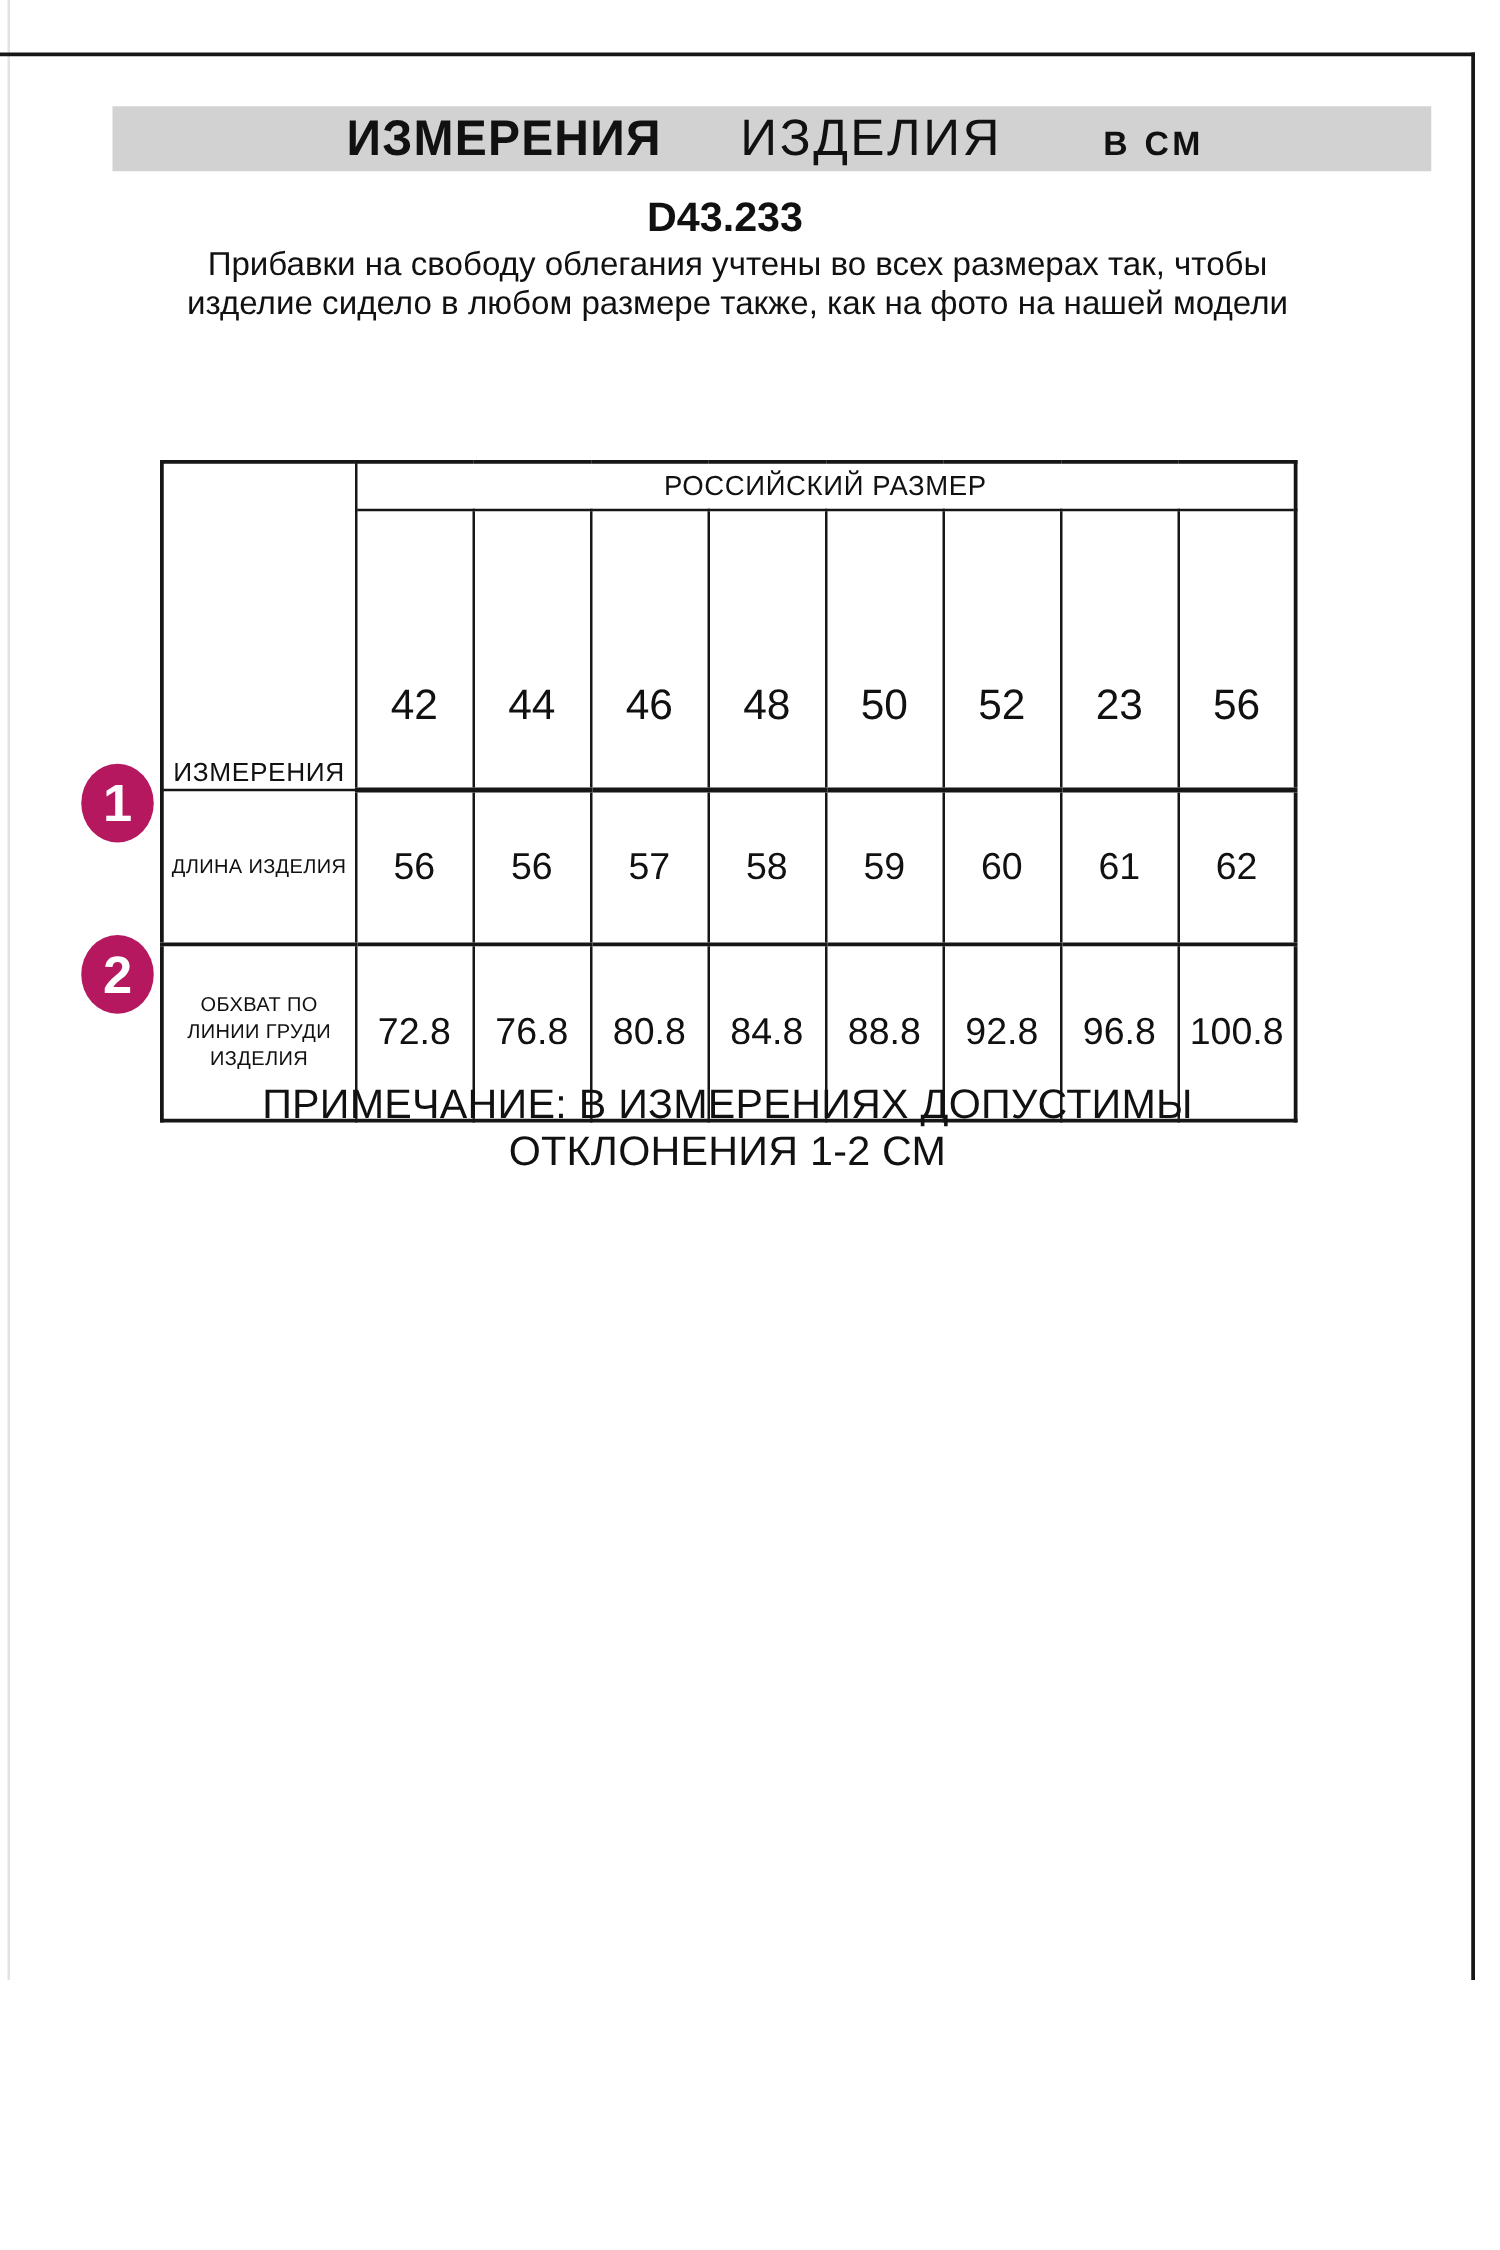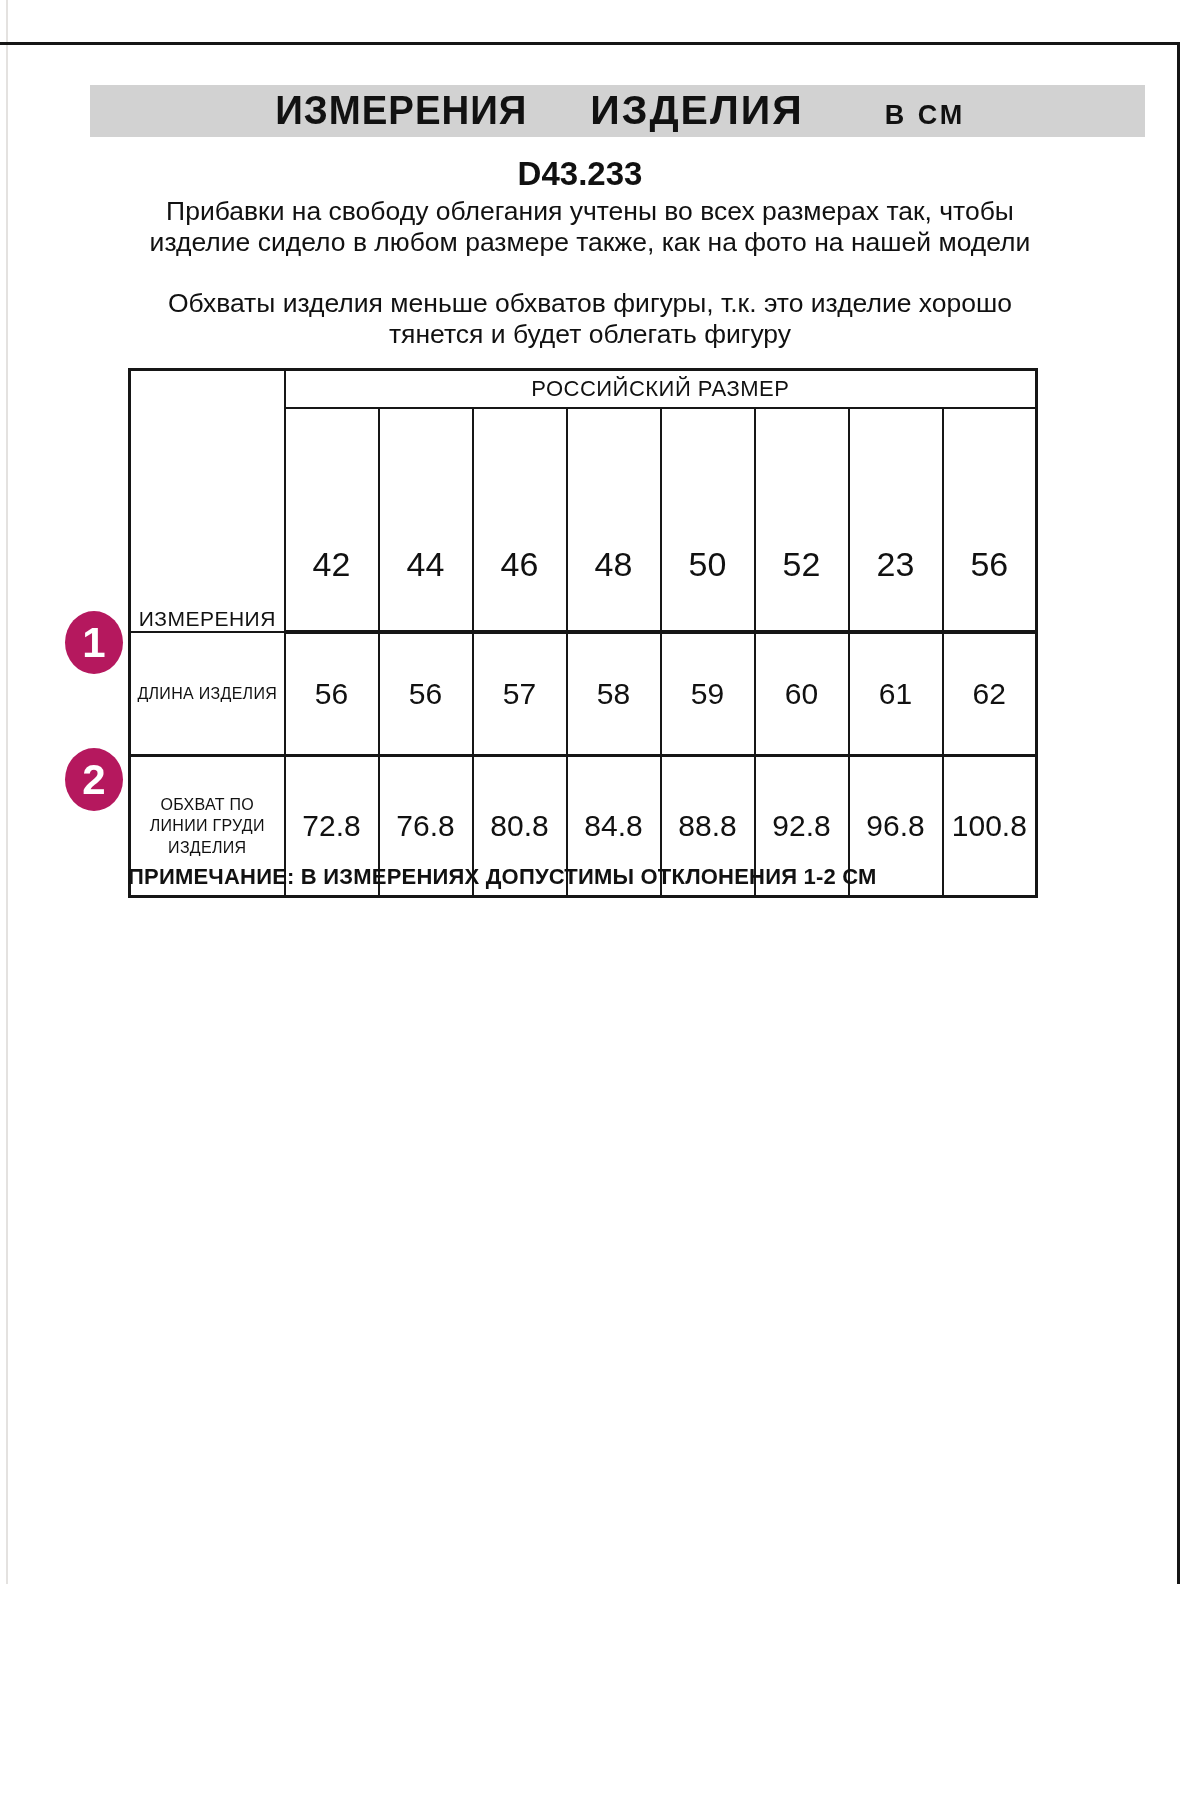--- a/index.html
+++ b/index.html
@@ -23,21 +23,21 @@
     position:absolute;left:6px;top:0;width:2px;height:1800px;background:#e4e2e0;
   }
   .title-bar{
     position:absolute;
     left:90px;top:85px;width:1055px;height:52px;
     background:#d2d2d2;
     display:flex;align-items:baseline;justify-content:center;
     padding-top:2px;box-sizing:border-box;
   }
   .title-word1{font-size:40px;font-weight:700;letter-spacing:1px;transform:scaleX(.96);}
-  .title-word2{font-size:41px;font-weight:700;letter-spacing:2px;margin-left:58px;}
+  .title-word2{font-size:41px;font-weight:400;letter-spacing:2px;margin-left:58px;}
   .title-unit{font-size:27px;font-weight:700;letter-spacing:3px;margin-left:81px;}
   .product-code{
     position:absolute;left:0;top:155px;width:1160px;
     text-align:center;font-size:33px;font-weight:700;
   }
   .para{
     position:absolute;left:145px;width:890px;
     text-align:center;font-size:26.5px;line-height:1.18;font-weight:400;
   }
   .para-1{top:196px;}
@@ -81,41 +81,40 @@
     width:58px;height:63px;
     background:#b5185e;
     border-radius:50%;
     display:flex;align-items:center;justify-content:center;
     color:#fff;font-size:42px;font-weight:700;
   }
   .badge-1{left:65px;top:611px;}
   .badge-2{left:65px;top:748px;}
   .note{
     position:absolute;left:128px;top:864px;width:908px;
-    text-align:left;font-size:22px;font-weight:700;letter-spacing:.2px;
+    text-align:center;font-size:33px;font-weight:400;letter-spacing:.2px;
   }
 </style>
 </head>
 <body>
 
 <div class="page">
 
   <div class="page-edge"></div>
   <div class="page-frame"></div>
 
   <div class="title-bar">
     <span class="title-word1">ИЗМЕРЕНИЯ</span>
     <span class="title-word2">ИЗДЕЛИЯ</span>
     <span class="title-unit">В СМ</span>
   </div>
 
   <div class="product-code">D43.233</div>
 
   <div class="para para-1">Прибавки на свободу облегания учтены во всех размерах так, чтобы изделие сидело в любом размере также, как на фото на нашей модели</div>
-  <div class="para para-2">Обхваты изделия меньше обхватов фигуры, т.к. это изделие хорошо тянется и будет облегать фигуру</div>
 
   <table class="meas-table">
     <colgroup>
       <col style="width:155px">
       <col style="width:94px">
         <col style="width:94px">
         <col style="width:94px">
         <col style="width:94px">
       <col style="width:94px">
         <col style="width:94px">

